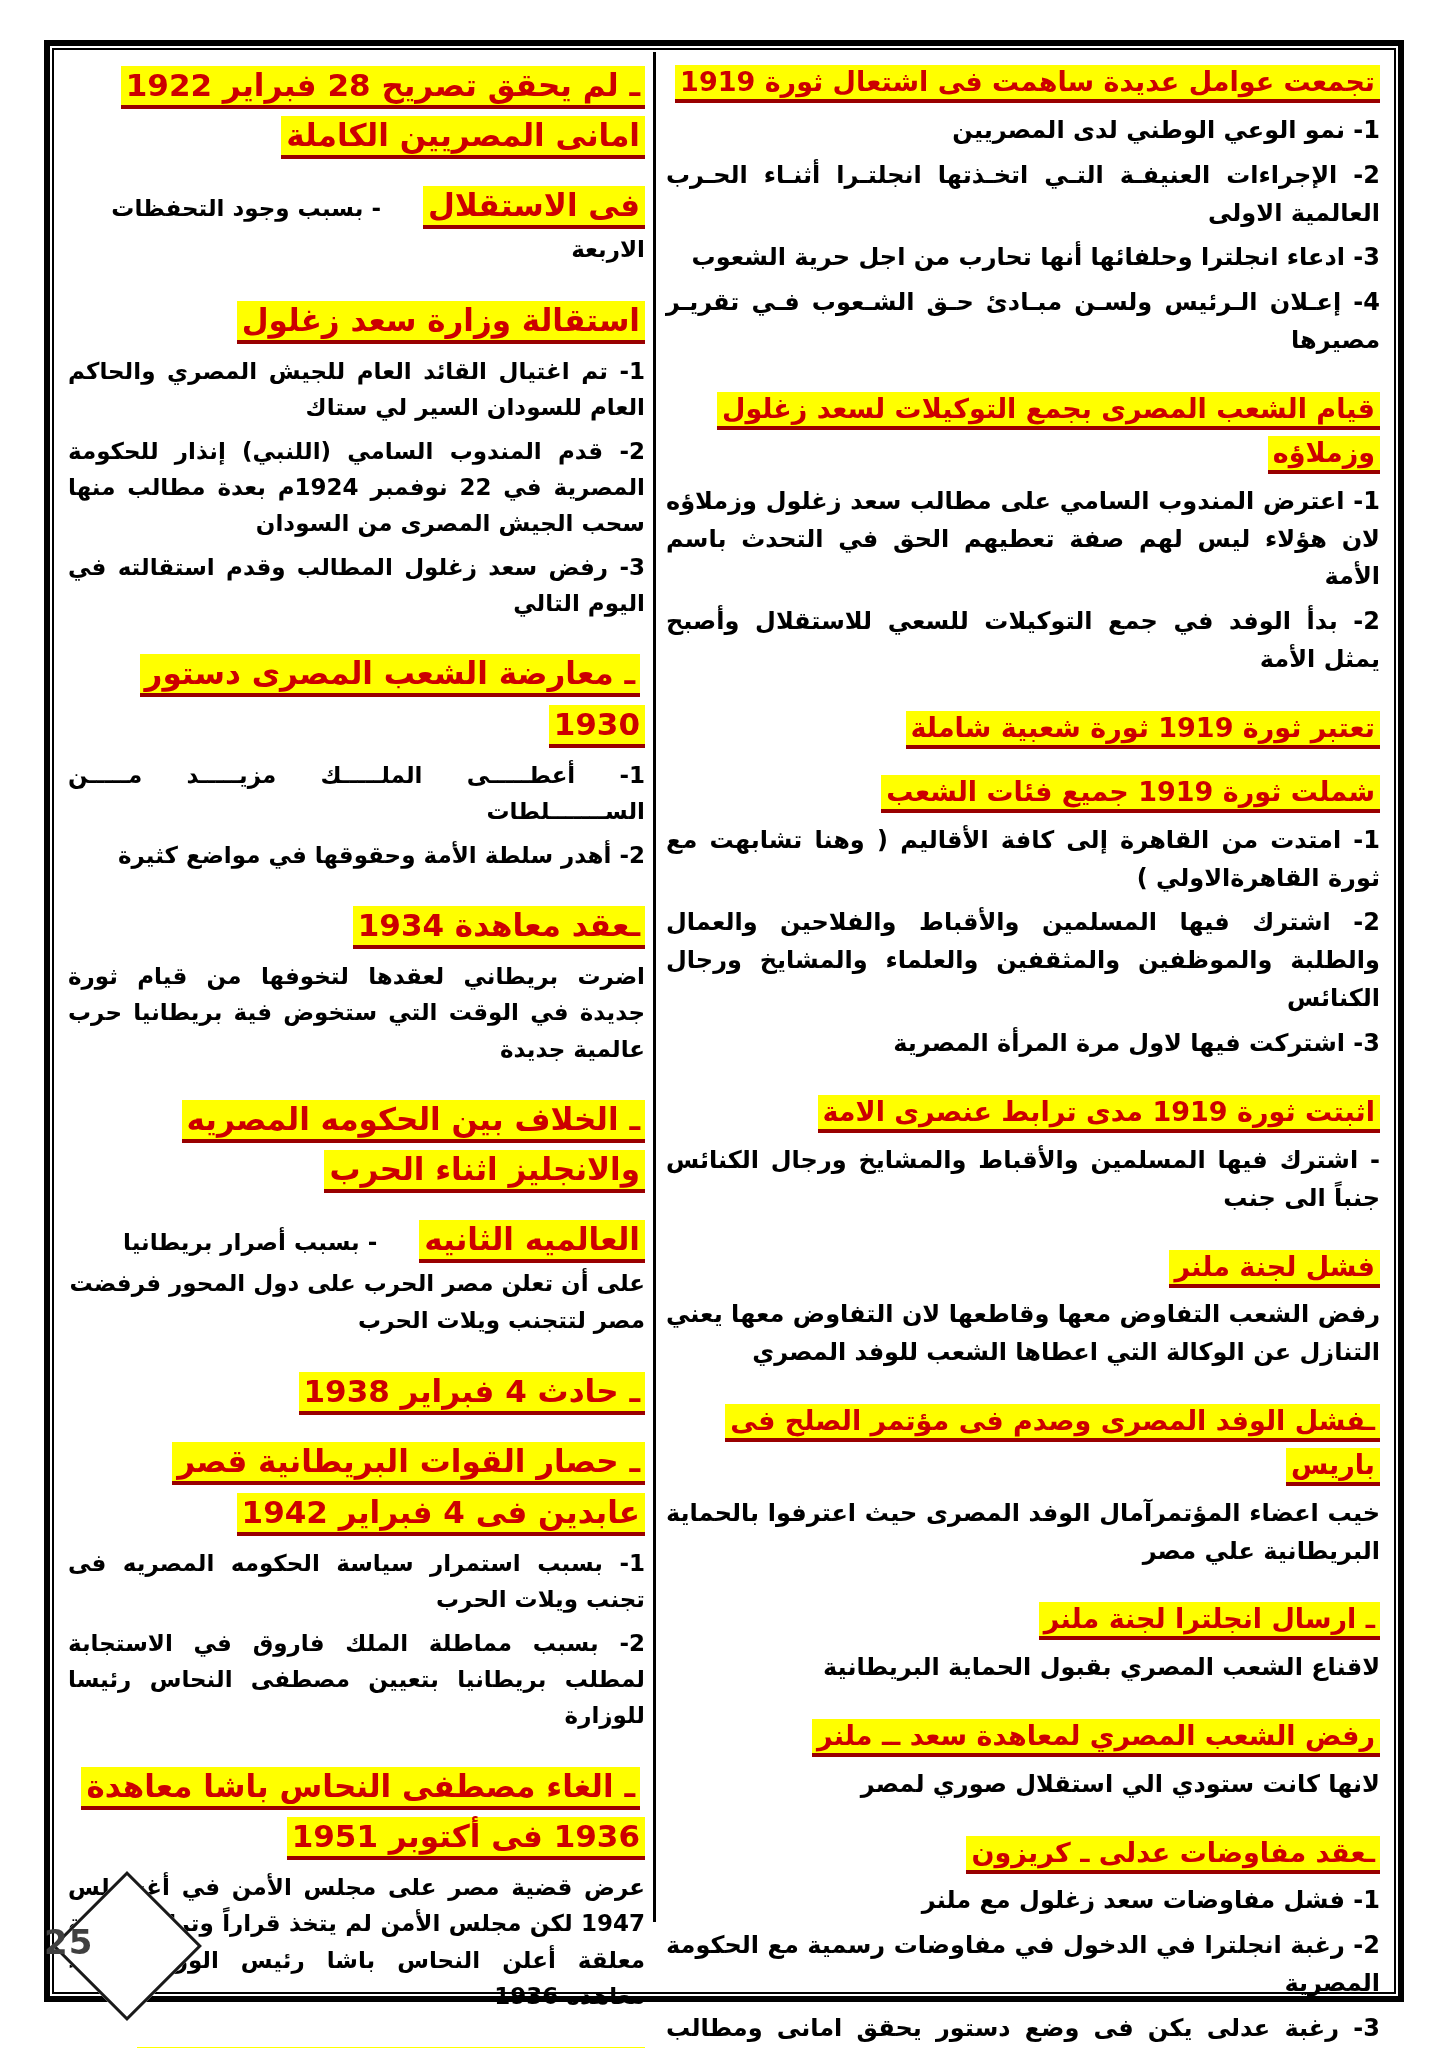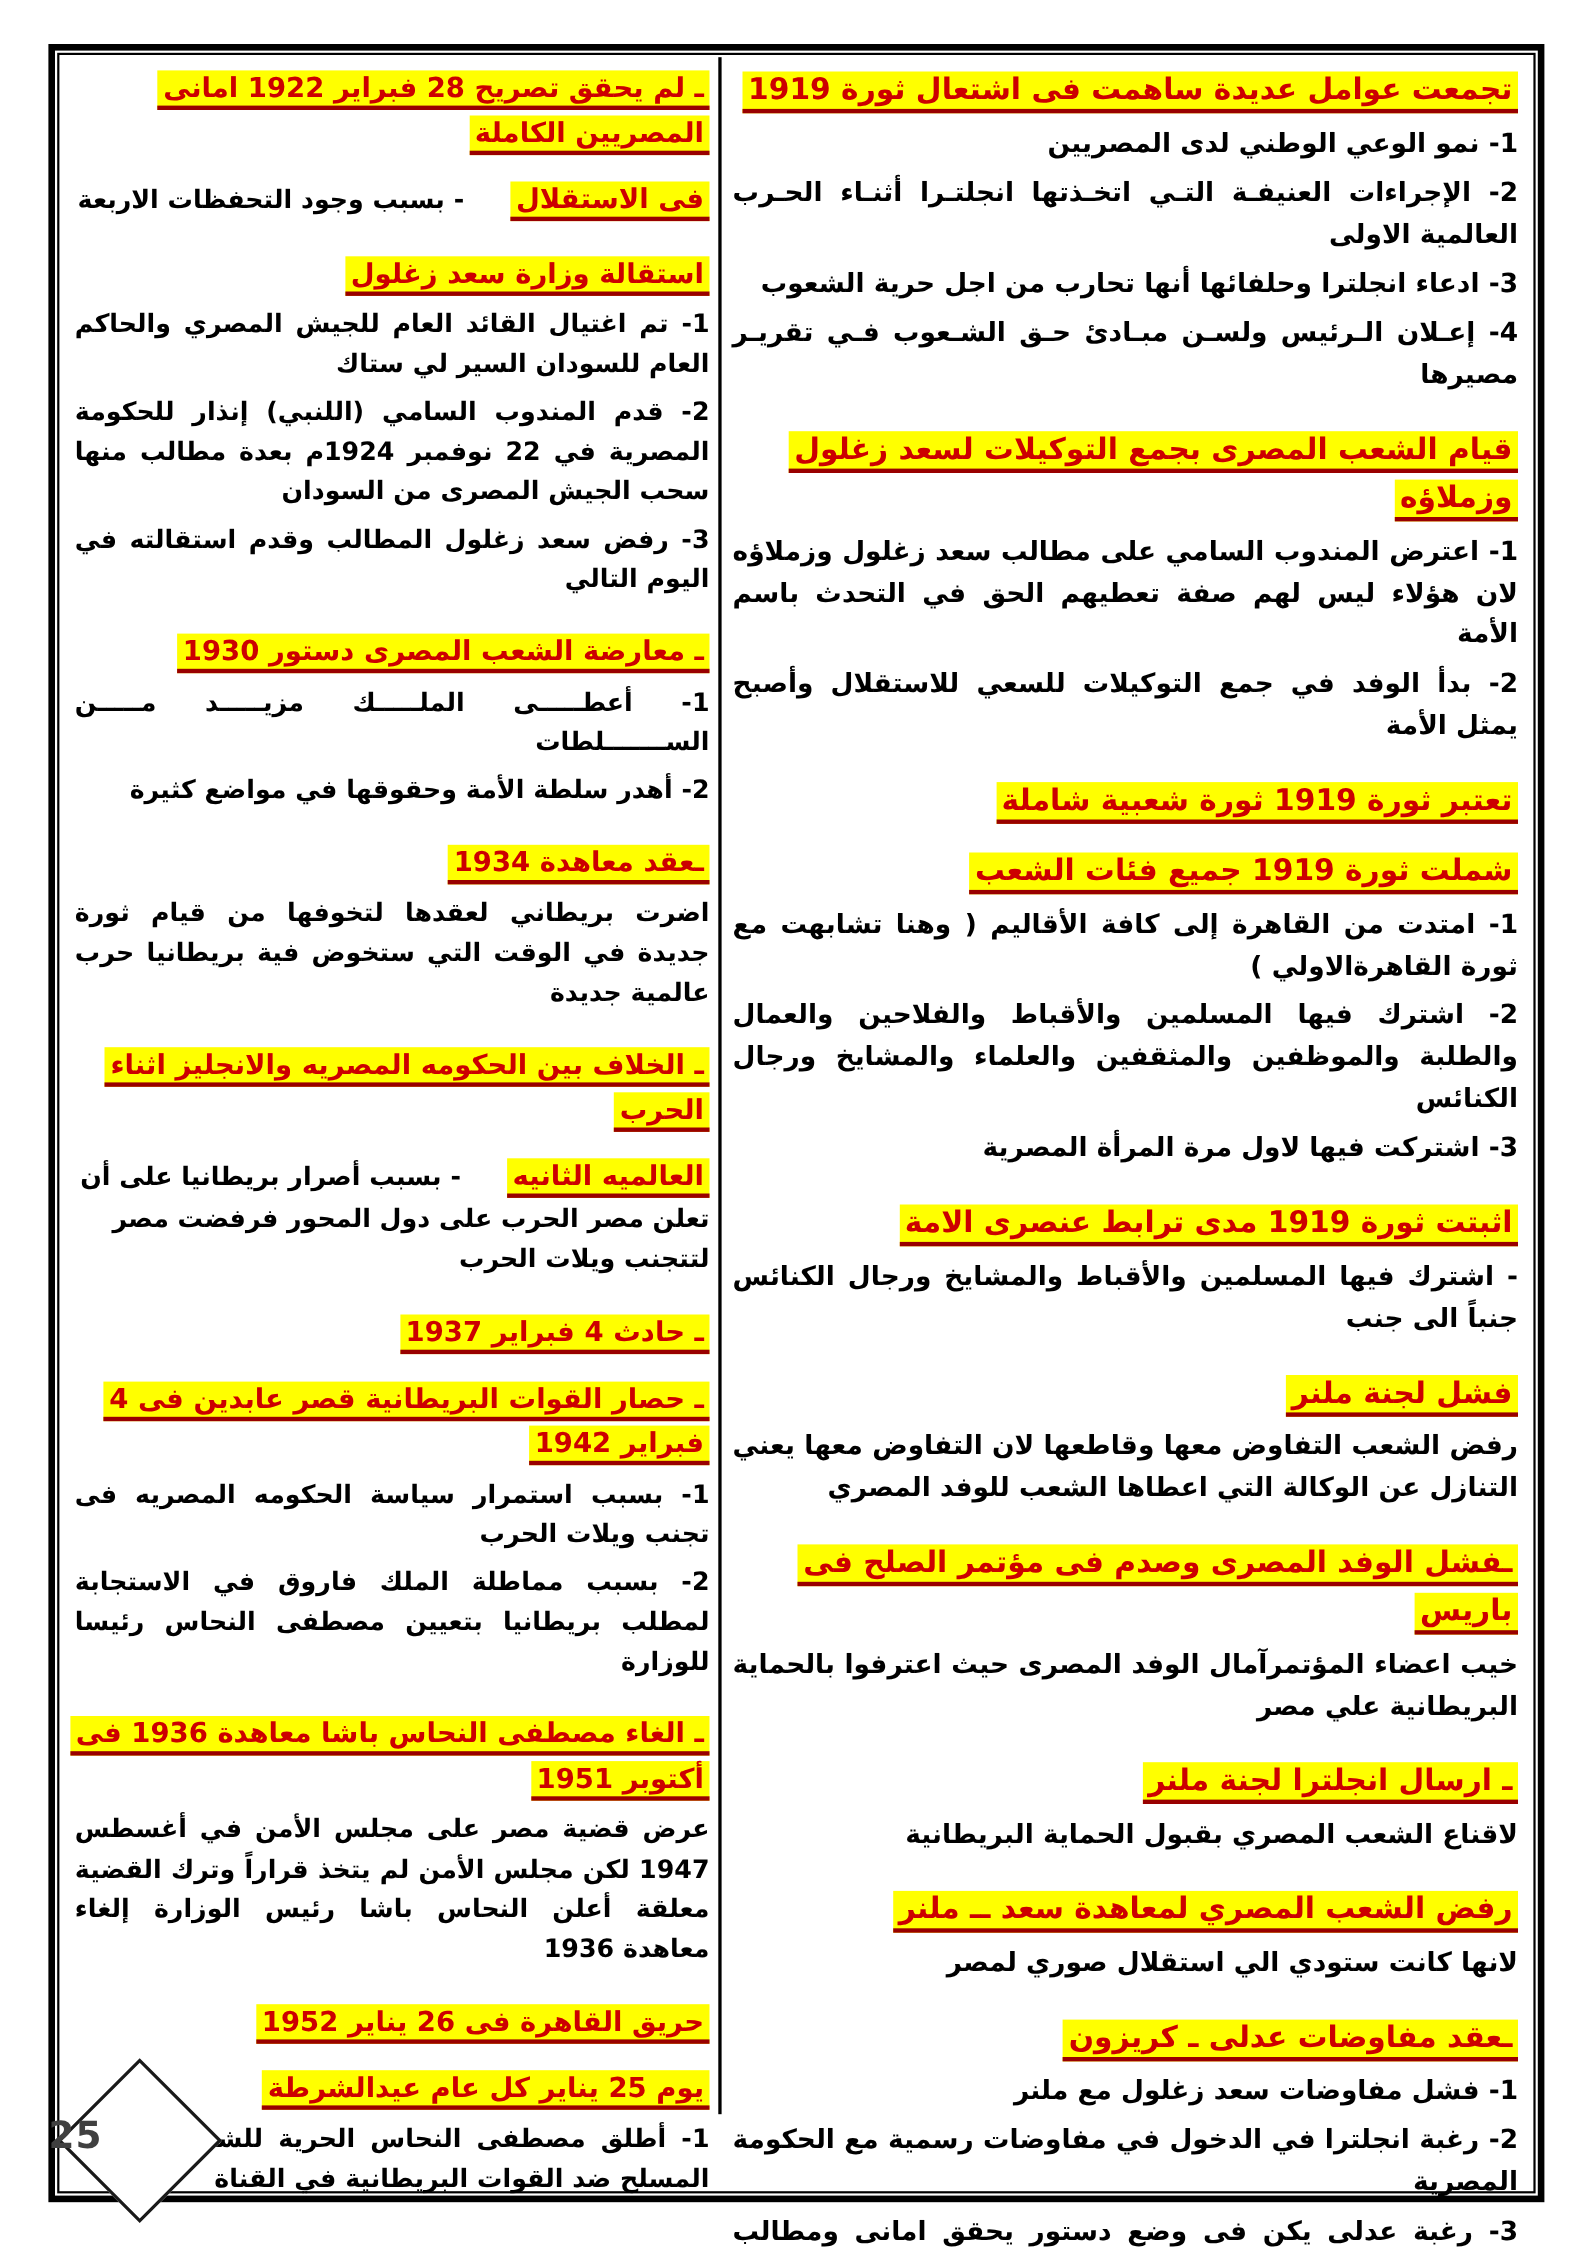--- a/index.html
+++ b/index.html
@@ -40,21 +40,21 @@
     padding:1px 5px 2px 5px;
     font-size:27px;
     box-decoration-break:clone;
     -webkit-box-decoration-break:clone;
   }
   .item{
     margin:5px 0 7px 0;font-size:24px;line-height:1.58;
     color:var(--body-text);text-align:justify;
   }
   .col-left .item{font-size:23px;}
-  .col-left .hl{font-size:25px;}
+  .col-left .hl{font-size:31px;}
   .body-inline{
     color:var(--body-text);font-size:23px;padding-right:34px;
   }
   .page-corner{
     position:absolute;left:74px;top:1893px;width:100px;height:100px;
     background:#ffffff;border:3px solid #1a1a1a;
     transform:rotate(45deg);z-index:3;
   }
   .page-number{
     position:absolute;left:44px;top:1922px;z-index:4;
@@ -138,21 +138,21 @@
             </section>
             <section class="sec">
               <div class="h-line"><span class="hl">ـعقد معاهدة 1934</span></div>
               <p class="item">اضرت بريطاني لعقدها لتخوفها من قيام ثورة جديدة في الوقت التي ستخوض فية بريطانيا حرب عالمية جديدة</p>
             </section>
             <section class="sec">
               <div class="h-line"><span class="hl">ـ الخلاف بين الحكومه المصريه والانجليز اثناء الحرب</span></div>
               <div class="h-line"><span class="hl">العالميه الثانيه</span><span class="body-inline"> - بسبب أصرار بريطانيا على أن تعلن مصر الحرب على دول المحور فرفضت مصر لتتجنب ويلات الحرب</span></div>
             </section>
             <section class="sec">
-              <div class="h-line"><span class="hl">ـ حادث 4 فبراير 1937</span></div>
+              <div class="h-line"><span class="hl">ـ حادث 4 فبراير 1938</span></div>
               <div class="h-line"><span class="hl">ـ حصار القوات البريطانية قصر عابدين فى 4 فبراير 1942</span></div>
               <p class="item">1- بسبب استمرار سياسة الحكومه المصريه فى تجنب ويلات الحرب</p>
               <p class="item">2- بسبب مماطلة الملك فاروق في الاستجابة لمطلب بريطانيا بتعيين مصطفى النحاس رئيسا للوزارة</p>
             </section>
             <section class="sec">
               <div class="h-line"><span class="hl">ـ الغاء مصطفى النحاس باشا معاهدة 1936 فى أكتوبر 1951</span></div>
               <p class="item">عرض قضية مصر على مجلس الأمن في أغسطس 1947 لكن مجلس الأمن لم يتخذ قراراً وترك القضية معلقة  أعلن النحاس باشا رئيس الوزارة إلغاء معاهدة 1936</p>
             </section>
             <section class="sec">
               <div class="h-line"><span class="hl">حريق القاهرة فى 26 يناير 1952</span></div>

